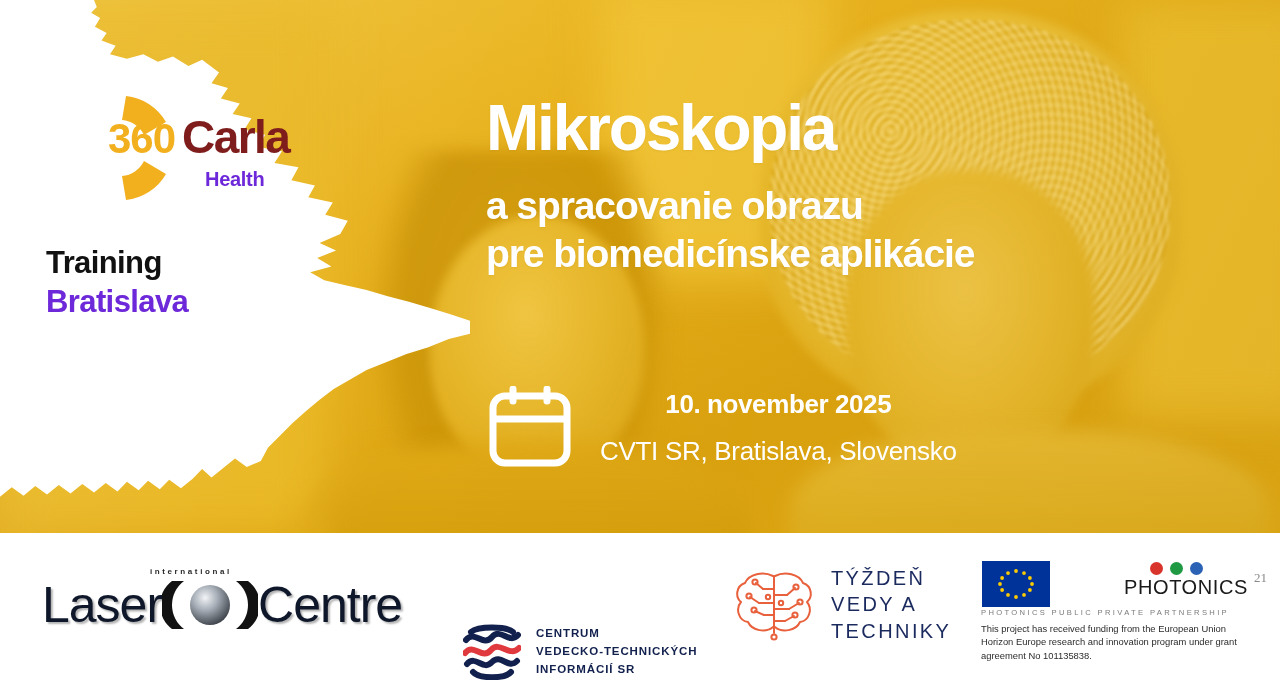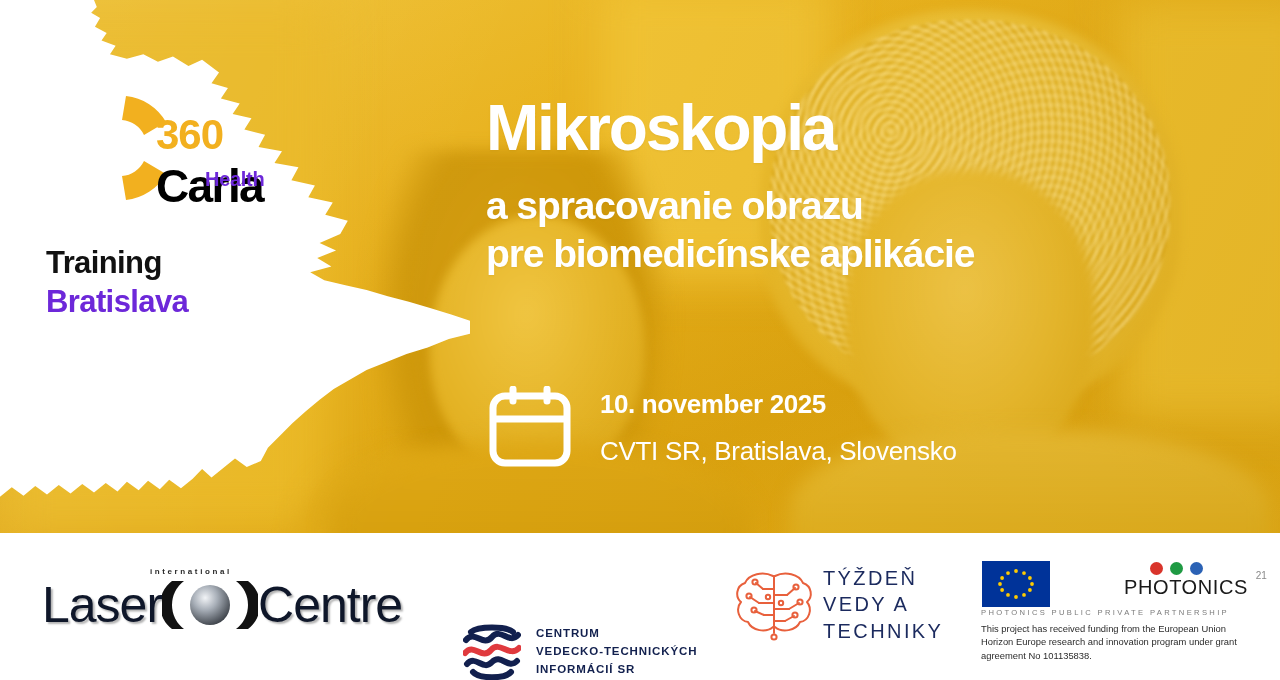--- a/index.html
+++ b/index.html
@@ -129,29 +129,28 @@
     );
   }
 
   
   .logo-block { position:absolute; left:40px; top:88px; width:250px; height:120px; }
   .logo-arc { position:absolute; left:0; top:0; }
   .logo-wordmark {
     position:absolute; left:68px; top:26px;
     display:flex; align-items:baseline; gap:7px;
     white-space:nowrap;
-    flex-direction:column;
   }
   .logo-360 {
     font-size:42px; font-weight:700; color:#F2B01F;
     letter-spacing:-1px; line-height:1;
   }
   .logo-carla {
-    font-size:46px; font-weight:700; color:#000000;
-    letter-spacing:-1.6px; line-height:1;margin-left:48px;
+    font-size:46px; font-weight:700; color:#7f1d1d;
+    letter-spacing:-1.6px; line-height:1;
   }
   .logo-health {
     position:absolute; left:165px; top:80px;
     font-size:20px; font-weight:700; color:#6d28d9; letter-spacing:-.3px;
   }
 
   .training-line {
     position:absolute; left:46px; top:245px;
     font-size:31px; font-weight:700; color:#111111; letter-spacing:-.6px;
   }
@@ -171,21 +170,21 @@
     position:absolute; left:486px; top:182px;
     font-size:39px; font-weight:700; color:#ffffff;
     letter-spacing:-1.1px; line-height:1.23;
     text-shadow:0 1px 2px rgba(140,95,0,.10);
   }
   .title-sub span { display:block; }
 
   
   .date-row { position:absolute; left:486px; top:386px; display:flex; align-items:center; gap:26px; }
   .cal-icon { width:88px; height:84px; flex:none; }
-  .date-text { display:flex; flex-direction:column; gap:16px; }
+  .date-text { display:flex; flex-direction:column; gap:16px;align-items:center; }
   .date-main { font-size:26px; font-weight:700; color:#ffffff; letter-spacing:-.4px; }
   .date-place { font-size:26px; font-weight:400; color:#ffffff; letter-spacing:-.3px; }
 
   
   .footer {
     position:absolute; left:0; top:533px; width:1280px; height:147px;
     background:#ffffff;
     display:flex; align-items:center;
   }
 
@@ -208,38 +207,38 @@
 
   
   .cvti { position:absolute; left:463px; top:576px; display:flex; align-items:center; gap:15px;margin-top:48px; }
   .cvti-txt {
     font-size:11.5px; font-weight:700; color:#12204E;
     letter-spacing:.9px; line-height:1.55;
   }
   .cvti-txt span { display:block; }
 
   
-  .tvt { position:absolute; left:733px; top:565px; display:flex; align-items:center; gap:8px; }
+  .tvt { position:absolute; left:733px; top:565px; display:flex; align-items:center; gap:16px; }
   .tvt-txt {
     font-size:20px; color:#1B2A5E; letter-spacing:2.4px; line-height:1.32;
     font-weight:400;
   }
   .tvt-txt span { display:block; }
 
   
   .eu-flag { position:absolute; left:982px; top:561px; width:68px; height:46px; }
   .ph21 { position:absolute; left:1124px; top:562px; width:130px; height:42px; }
   .ph-dots { display:flex; gap:7px; margin-left:26px; margin-bottom:2px; }
   .ph-dot { width:13px; height:13px; border-radius:50%; }
   .ph-word {
     font-size:20px; color:#1a1a1a; letter-spacing:.6px; line-height:1;
     font-weight:400; position:relative; display:inline-block;
   }
   .ph-sup {
-    font-size:10px; color:#8a8a8a; position:absolute; top:-6px; right:-19px; letter-spacing:0;
+    font-size:13px; color:#8a8a8a; position:absolute; top:-6px; right:-19px; letter-spacing:0;font-family:Liberation Serif, serif;
   }
   .ppp {
     position:absolute; left:981px; top:608px;
     font-size:7.6px; letter-spacing:2.35px; color:#7a7a7a; font-weight:400;
   }
   .disclaimer {
     position:absolute; left:981px; top:622px; width:276px;
     font-size:9.4px; line-height:1.42; color:#2b2b2b;
   }
 </style>

